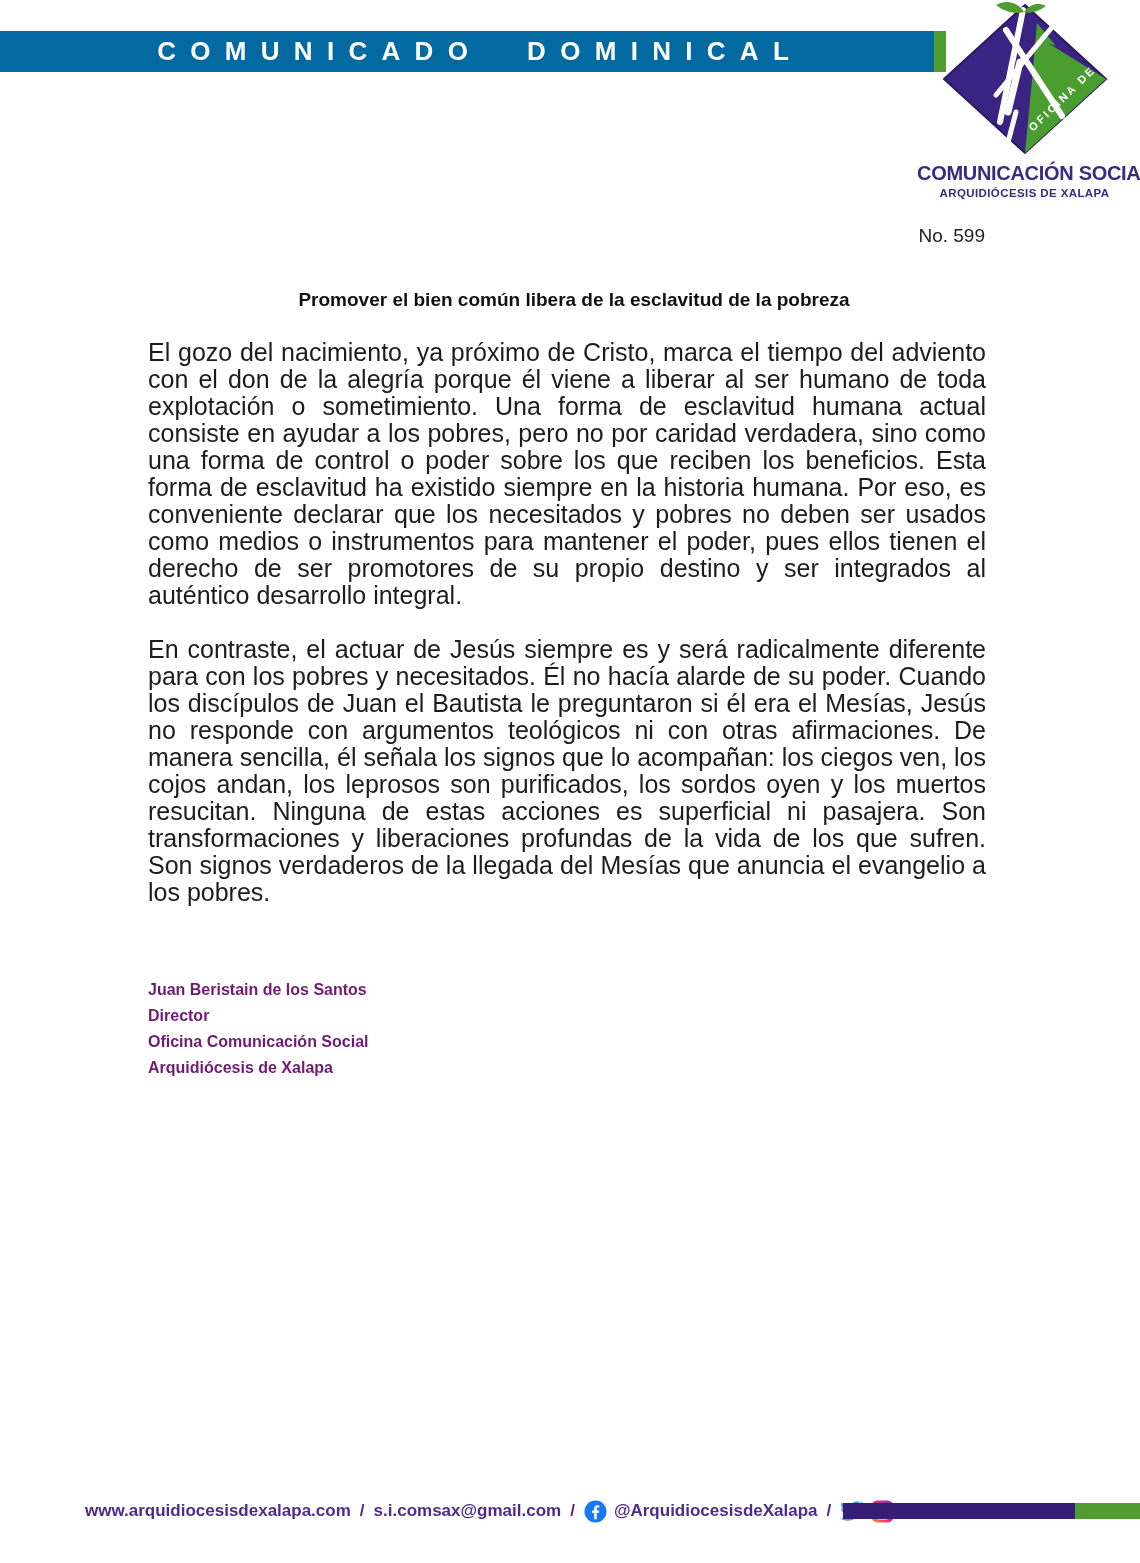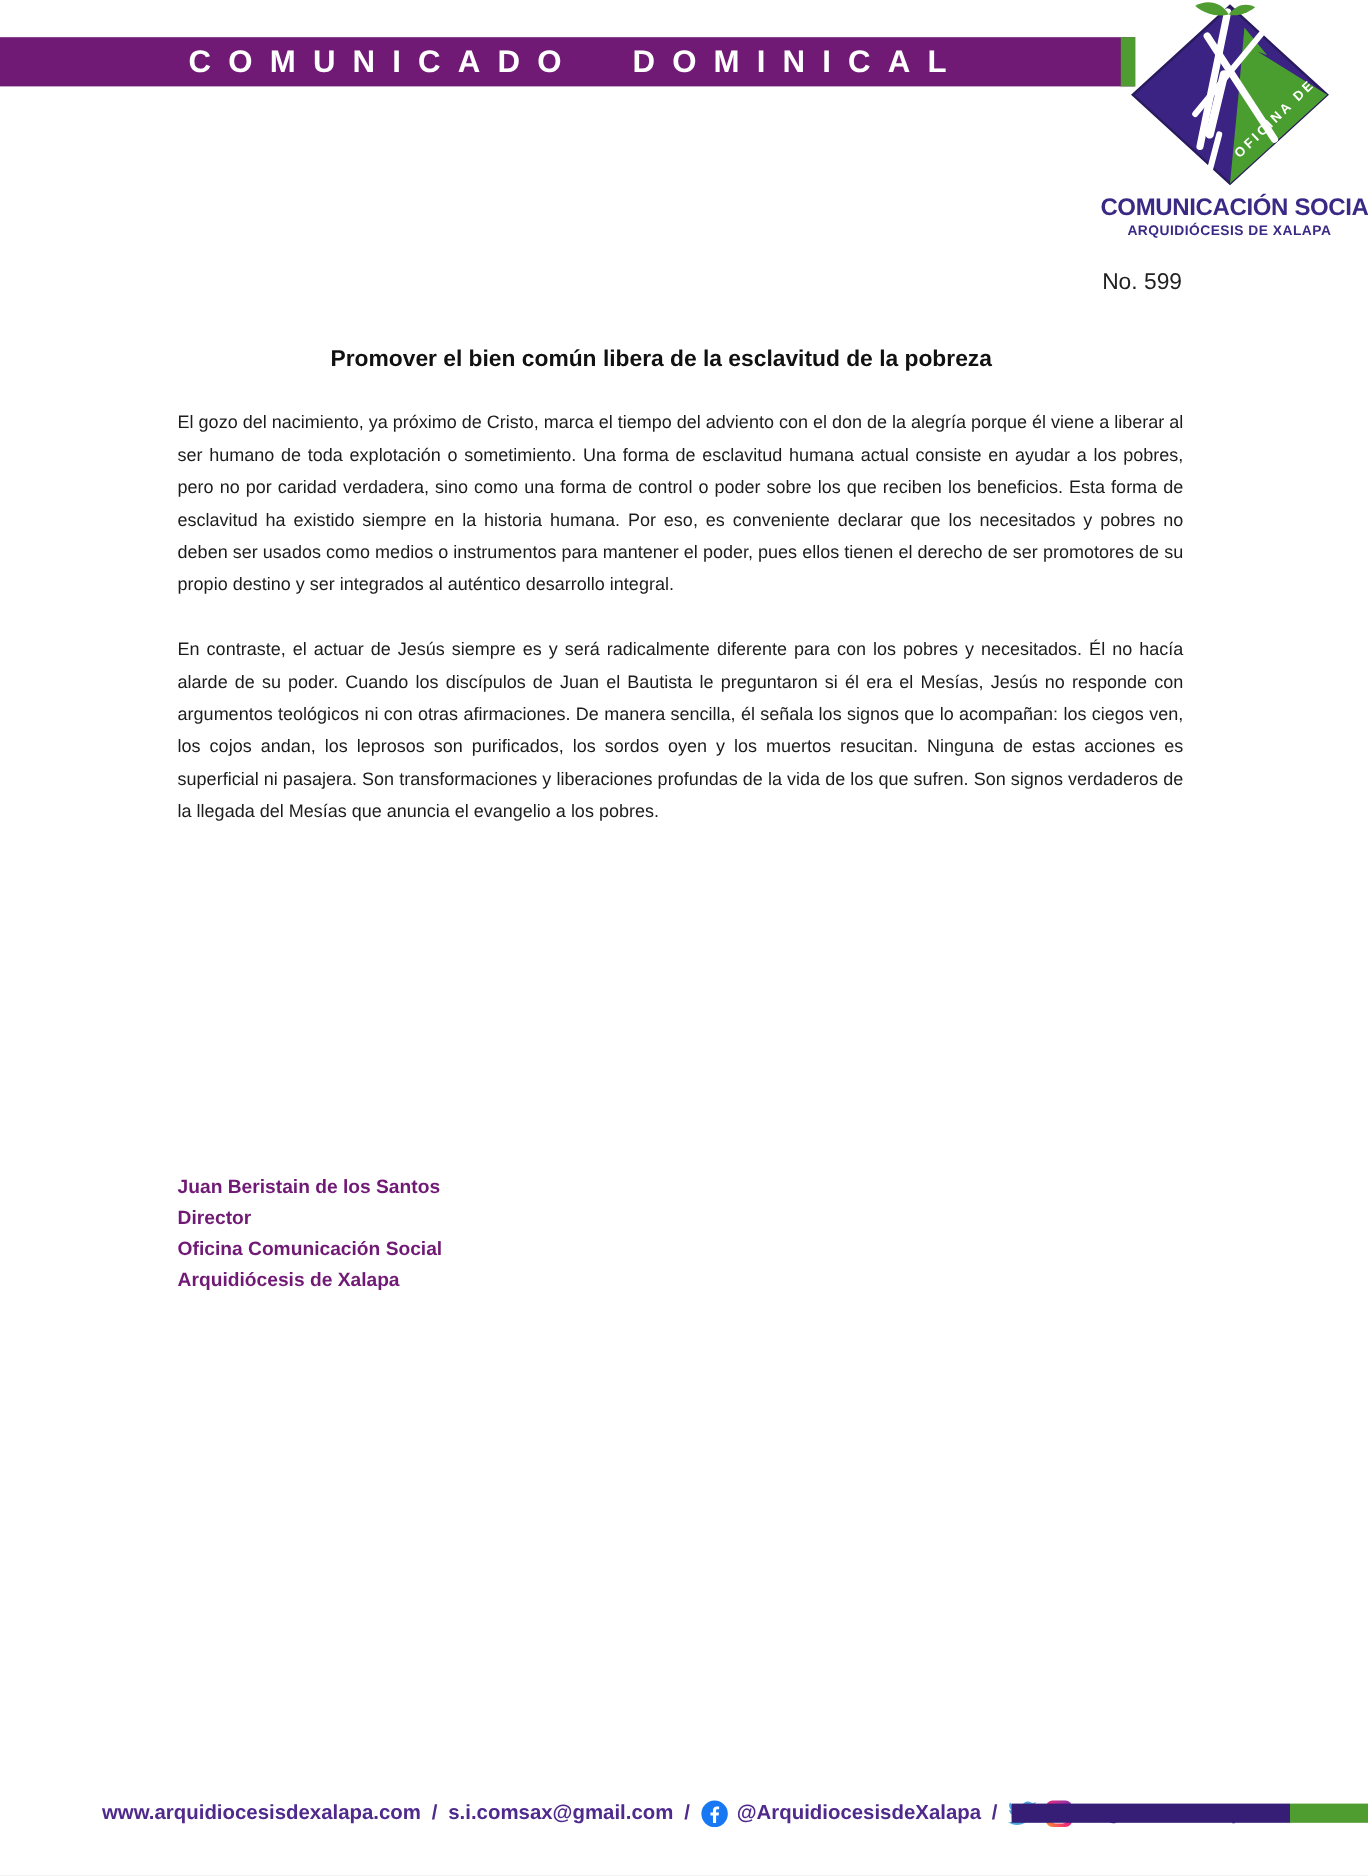--- a/index.html
+++ b/index.html
@@ -9,21 +9,21 @@
     margin:0 auto;
     background:#ffffff;
     font-family:"Liberation Sans", sans-serif;
     color:#1a1a1a;
     overflow:hidden;
   }
   
   .banner{
     position:absolute;top:31px;left:0;
     width:946px;height:41px;
-    background:#701a75;
+    background:#0369a1;
     display:flex;align-items:center;justify-content:center;
   }
   .banner-title{
     color:#ffffff;
     font-size:26px;font-weight:bold;
     letter-spacing:0.55em;
     word-spacing:0.9em;
     white-space:nowrap;
     padding-left:0.55em;
   }
@@ -55,31 +55,31 @@
   }
   
   .meta{
     position:absolute;top:224px;right:155px;
     text-align:center;
     font-size:19px;line-height:24px;
     color:#222222;
   }
   
   .doc-title{
-    position:absolute;top:289px;left:132px;
+    position:absolute;top:289px;left:155px;
     width:838px;
     text-align:center;
     font-size:19px;font-weight:bold;
     color:#111111;
   }
   
   .doc-body{
     position:absolute;top:339px;left:148px;
     width:838px;
-    font-size:15px;line-height:27px;
+    font-size:25px;line-height:27px;
     text-align:justify;
     color:#1c1c1c;
   }
   .doc-body p{margin:0 0 27px 0;}
   
   .signature{
     position:absolute;top:977px;left:148px;
     width:838px;
     text-align:left;
     font-size:16px;font-weight:bold;line-height:26px;

